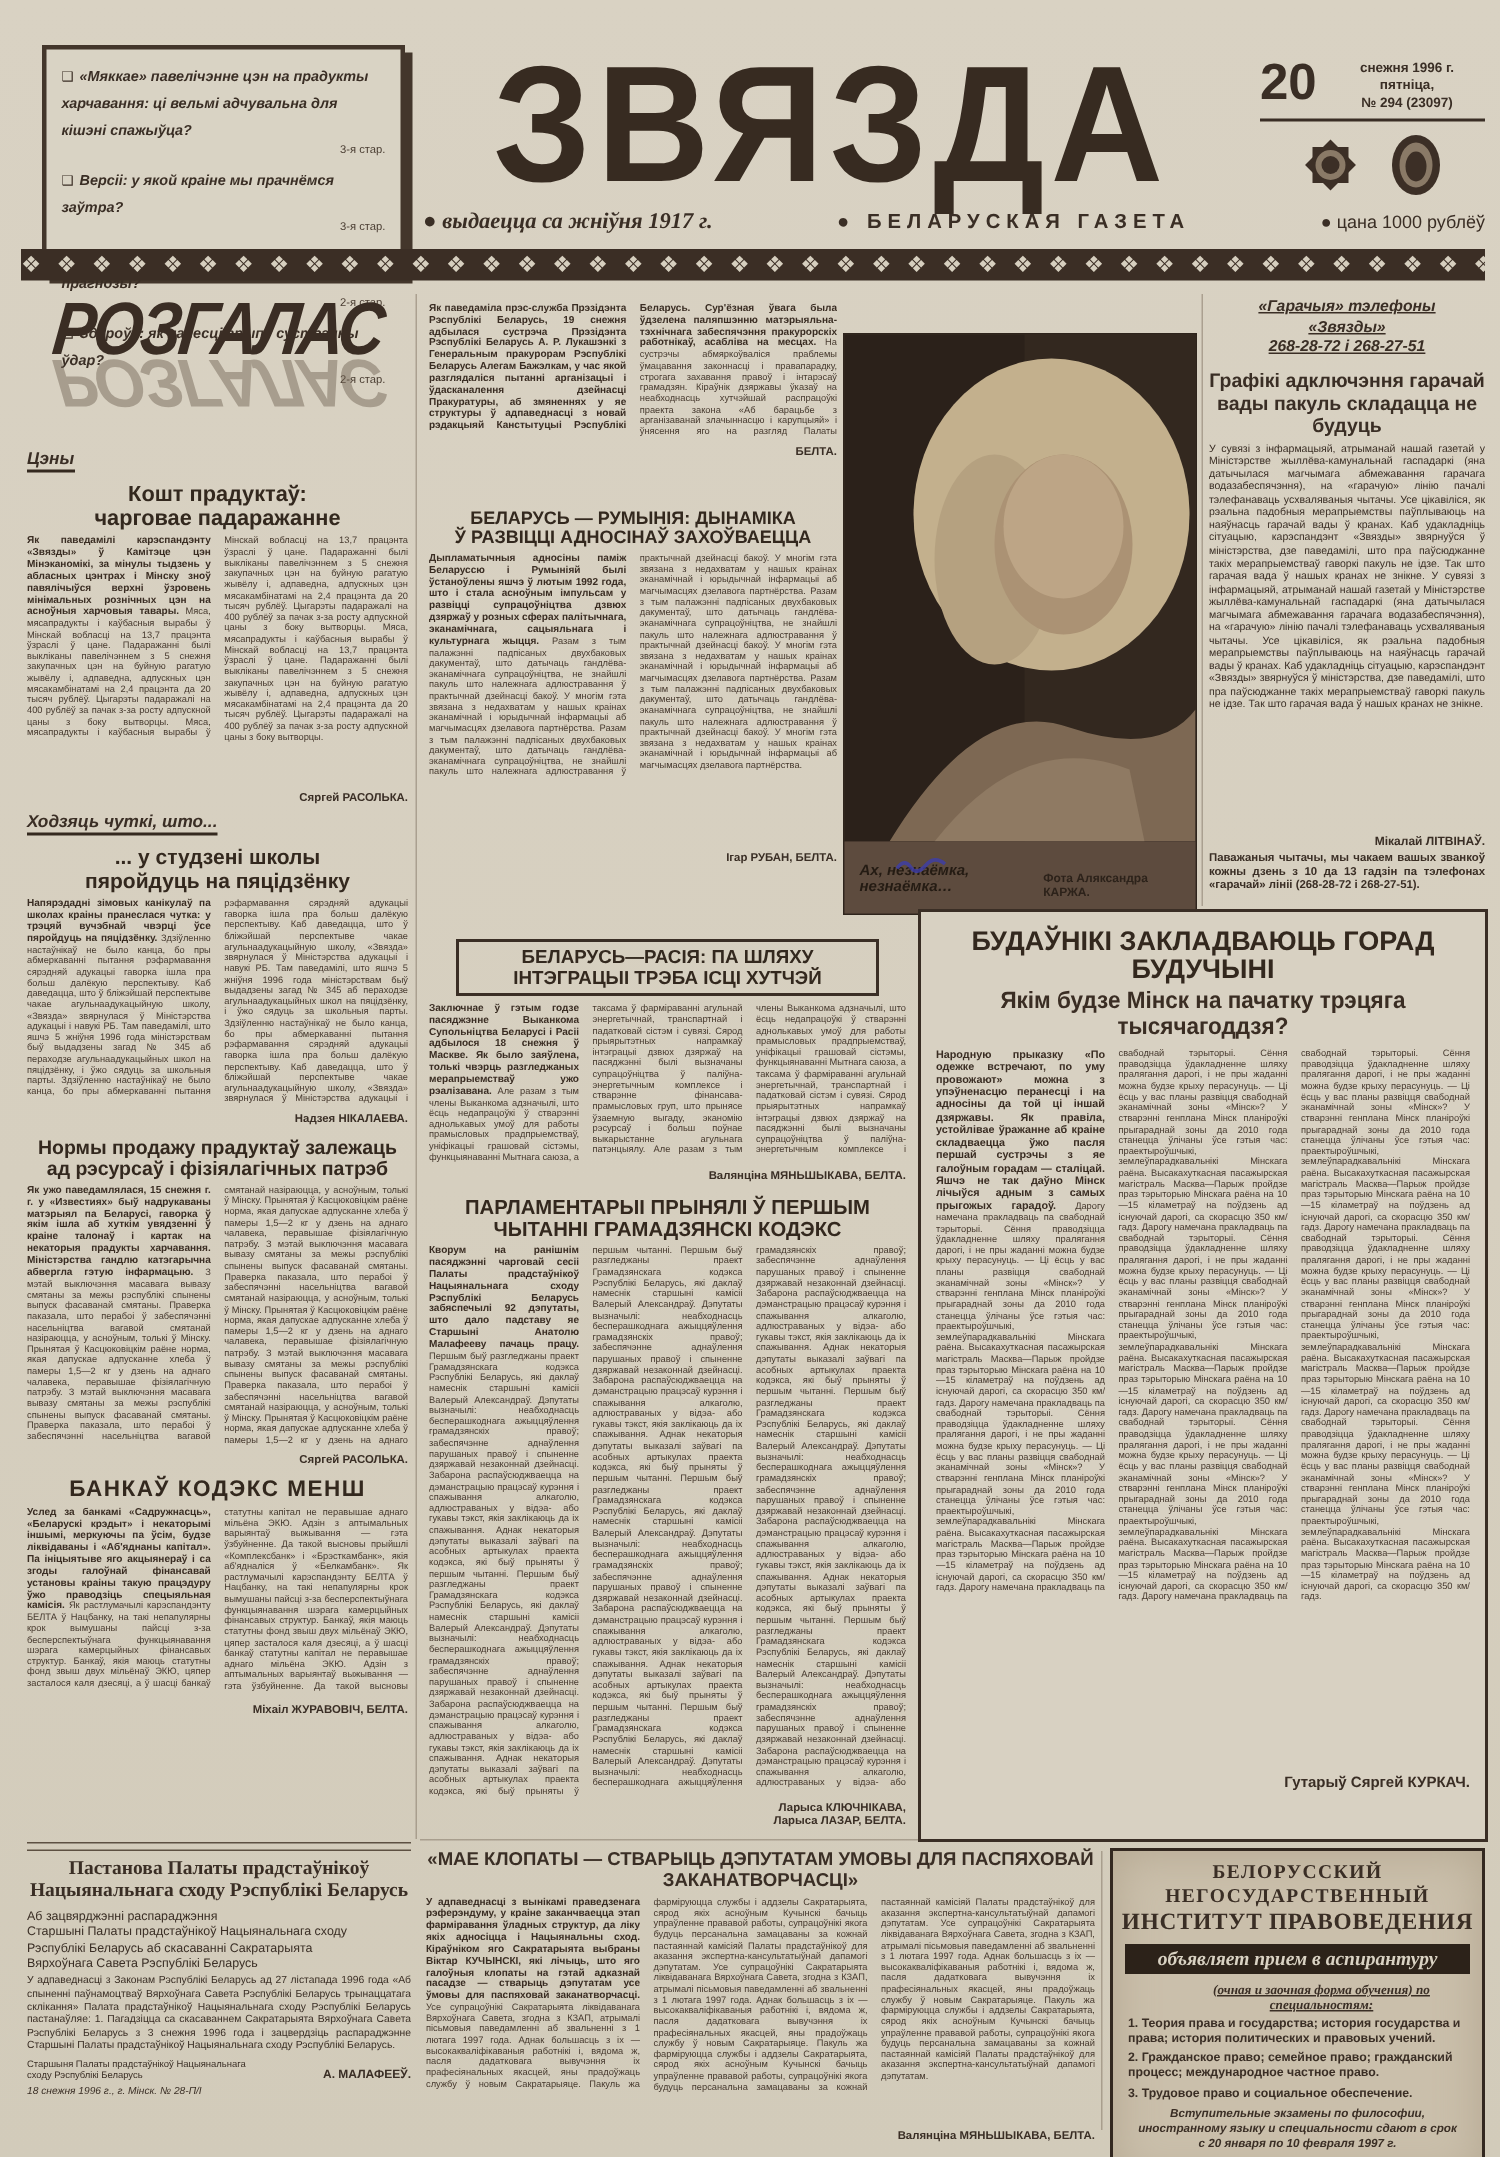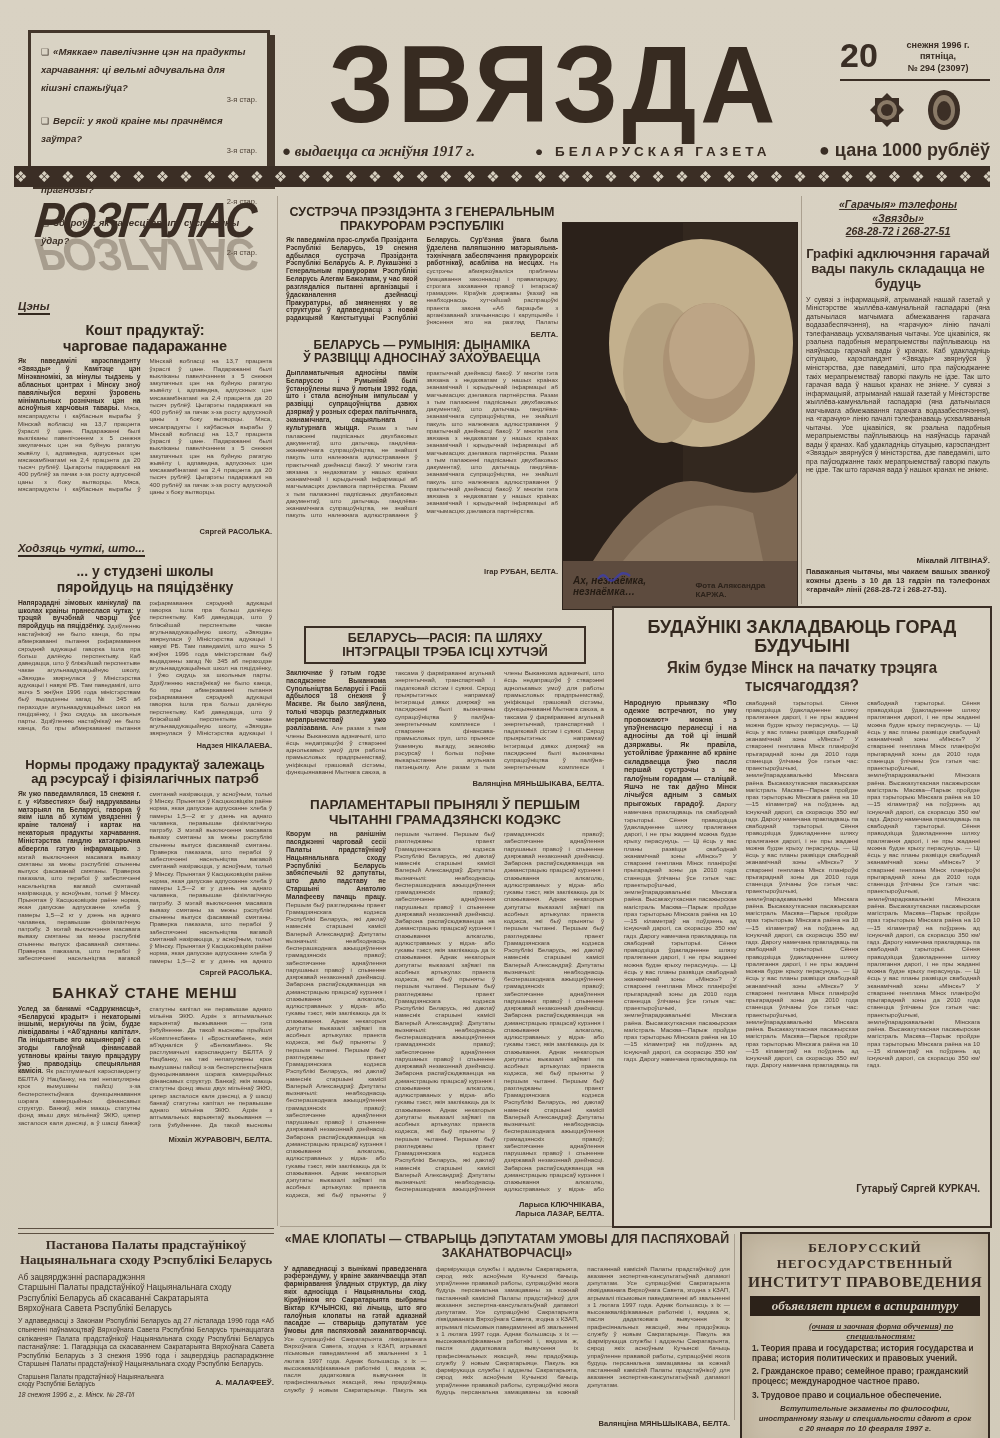--- a/index.html
+++ b/index.html
@@ -19,22 +19,22 @@
   .masthead{left:278px;top:24px;width:552px;height:118px;margin:0;
             font-size:104px;line-height:112px;font-weight:900;letter-spacing:4px;
             text-align:center;color:#372b21;transform:scaleY(1.06);transform-origin:top;}
   .datebox{left:840px;top:40px;width:150px;}
   .day{float:left;font-size:34px;font-weight:900;line-height:30px;}
   .dlines{margin-left:46px;font-size:9px;font-weight:bold;text-align:center;line-height:1.25;}
   .drule{clear:both;border-top:2px solid #3a2e25;margin:5px 0 6px;}
   .medals{display:flex;justify-content:center;gap:16px;}
   .subline{left:282px;top:140px;width:708px;display:flex;align-items:baseline;}
   .since{font-family:"Liberation Serif",serif;font-style:italic;font-weight:bold;font-size:15px;}
-  .gaz{font-weight:bold;font-size:13.5px;letter-spacing:4px;margin-left:60px;}
-  .price{font-weight:bold;font-size:18px;margin-left:auto;}
+  .gaz{font-weight:bold;font-size:13.5px;letter-spacing:4px;margin-left:83px;}
+  .price{font-weight:normal;font-size:12px;margin-left:auto;}
   .ornament{left:14px;top:166px;width:976px;height:21px;background:#3b2e25;color:#d6cfbf;
             font-size:15px;line-height:21px;letter-spacing:3px;text-align:center;overflow:hidden;white-space:nowrap;}
   
   .vrule{position:absolute;width:1px;background:#84766688;}
   .hrule{position:absolute;height:1px;background:#84766688;}
   .dblrule{position:absolute;height:4px;border-top:1px solid #5d5042;border-bottom:1px solid #5d5042;}
   
   .bt{font-size:6.2px;line-height:1.17;color:#46392e;}
   .bt b{font-size:6.7px;color:#3a2d23;}
   .cols2{column-count:2;column-gap:9px;}
@@ -193,33 +193,29 @@
     <div class="hl" style="font-size:13px;margin-top:8px;">
       <div>Нормы продажу прадуктаў залежаць</div>
         <div>ад рэсурсаў і фізіялагічных патрэб</div>
     </div>
     <div class="bt cols2 just clip" style="height:176px;">
       <b>Як ужо паведамлялася, 15 снежня г. г. у «Известиях» быў надрукаваны матэрыял па Беларусі, гаворка ў якім ішла аб хуткім увядзенні ў краіне талонаў і картак на некаторыя прадукты харчавання. Міністэрства гандлю катэгарычна абвергла гэтую інфармацыю.</b>
       <span>З мэтай выключэння масавага вывазу смятаны за межы рэспублікі спынены выпуск фасаванай смятаны. Праверка паказала, што перабоі ў забеспячэнні насельніцтва вагавой смятанай назіраюцца, у асноўным, толькі ў Мінску. Прынятая ў Касцюковіцкім раёне норма, якая дапускае адпусканне хлеба ў памеры 1,5—2 кг у дзень на аднаго чалавека, перавышае фізіялагічную патрэбу. З мэтай выключэння масавага вывазу смятаны за межы рэспублікі спынены выпуск фасаванай смятаны. Праверка паказала, што перабоі ў забеспячэнні насельніцтва вагавой смятанай назіраюцца, у асноўным, толькі ў Мінску. Прынятая ў Касцюковіцкім раёне норма, якая дапускае адпусканне хлеба ў памеры 1,5—2 кг у дзень на аднаго чалавека, перавышае фізіялагічную патрэбу. З мэтай выключэння масавага вывазу смятаны за межы рэспублікі спынены выпуск фасаванай смятаны. Праверка паказала, што перабоі ў забеспячэнні насельніцтва вагавой смятанай назіраюцца, у асноўным, толькі ў Мінску. Прынятая ў Касцюковіцкім раёне норма, якая дапускае адпусканне хлеба ў памеры 1,5—2 кг у дзень на аднаго чалавека, перавышае фізіялагічную патрэбу. З мэтай выключэння масавага вывазу смятаны за межы рэспублікі спынены выпуск фасаванай смятаны. Праверка паказала, што перабоі ў забеспячэнні насельніцтва вагавой смятанай назіраюцца, у асноўным, толькі ў Мінску. Прынятая ў Касцюковіцкім раёне норма, якая дапускае адпусканне хлеба ў памеры 1,5—2 кг у дзень на аднаго чалавека, перавышае фізіялагічную патрэбу.</span>
     </div>
     <div class="by">Сяргей РАСОЛЬКА.</div>
 
-    <div class="hl" style="font-size:15px;letter-spacing:1px;margin-top:8px;">БАНКАЎ СТАНЕ МЕНШ</div>
+    <div class="hl" style="font-size:15px;letter-spacing:1px;margin-top:8px;">БАНКАЎ КОДЭКС МЕНШ</div>
     <div class="bt cols2 just clip" style="height:128px;">
       <b>Услед за банкамі «Садружнасць», «Беларускі крэдыт» і некаторымі іншымі, меркуючы па ўсім, будзе ліквідаваны і «Аб'яднаны капітал». Па ініцыятыве яго акцыянераў і са згоды галоўнай фінансавай установы краіны такую працэдуру ўжо праводзіць спецыяльная камісія.</b>
       <span>Як растлумачылі карэспандэнту БЕЛТА ў Нацбанку, на такі непапулярны крок вымушаны пайсці з-за бесперспектыўнага функцыянавання шэрага камерцыйных фінансавых структур. Банкаў, якія маюць статутны фонд звыш двух мільёнаў ЭКЮ, цяпер засталося каля дзесяці, а ў шасці банкаў статутны капітал не перавышае аднаго мільёна ЭКЮ. Адзін з аптымальных варыянтаў выжывання — гэта ўзбуйненне. Да такой высновы прыйшлі «Комплексбанк» і «Брэсткамбанк», якія аб'ядналіся ў «Белкамбанк». Як растлумачылі карэспандэнту БЕЛТА ў Нацбанку, на такі непапулярны крок вымушаны пайсці з-за бесперспектыўнага функцыянавання шэрага камерцыйных фінансавых структур. Банкаў, якія маюць статутны фонд звыш двух мільёнаў ЭКЮ, цяпер засталося каля дзесяці, а ў шасці банкаў статутны капітал не перавышае аднаго мільёна ЭКЮ. Адзін з аптымальных варыянтаў выжывання — гэта ўзбуйненне. Да такой высновы прыйшлі «Комплексбанк» і «Брэсткамбанк», якія аб'ядналіся ў «Белкамбанк».</span>
     </div>
     <div class="by">Міхаіл ЖУРАВОВІЧ, БЕЛТА.</div>
   </div>
 
   <div class="abs" style="left:286px;top:202px;width:272px;">
-    <div class="hl" style="font-size:12.5px;">
-      <div>СУСТРЭЧА ПРЭЗІДЭНТА З ГЕНЕРАЛЬНЫМ</div>
-        <div>ПРАКУРОРАМ РЭСПУБЛІКІ</div>
-    </div>
     <div class="bt cols2 just clip" style="height:92px;">
       <b>Як паведаміла прэс-служба Прэзідэнта Рэспублікі Беларусь, 19 снежня адбылася сустрэча Прэзідэнта Рэспублікі Беларусь А. Р. Лукашэнкі з Генеральным пракурорам Рэспублікі Беларусь Алегам Бажэлкам, у час якой разглядаліся пытанні арганізацыі і ўдасканалення дзейнасці Пракуратуры, аб змяненнях у яе структуры ў адпаведнасці з новай рэдакцыяй Канстытуцыі Рэспублікі Беларусь. Сур'ёзная ўвага была ўдзелена паляпшэнню матэрыяльна-тэхнічнага забеспячэння пракурорскіх работнікаў, асабліва на месцах.</b>
       <span>На сустрэчы абмяркоўваліся праблемы ўмацавання законнасці і правапарадку, строгага захавання правоў і інтарэсаў грамадзян. Кіраўнік дзяржавы ўказаў на неабходнасць хутчэйшай распрацоўкі праекта закона «Аб барацьбе з арганізаванай злачыннасцю і карупцыяй» і ўнясення яго на разгляд Палаты прадстаўнікоў Нацыянальнага сходу. А. Р. Лукашэнка падкрэсліў, што прыняцце гэтага закона дасць магчымасць праваахоўным органам больш дзейсна ажыццяўляць работу па прадухіленню небяспечных злачынстваў і прыцягваць да адказнасці службовых асоб, якія злоўжываюць службовым становішчам.</span>
     </div>
     <div class="by">БЕЛТА.</div>
   </div>
 
   <div class="abs" style="left:286px;top:336px;width:272px;">
     <div class="hl" style="font-size:12px;">
       <div>БЕЛАРУСЬ — РУМЫНІЯ: ДЫНАМІКА</div>

